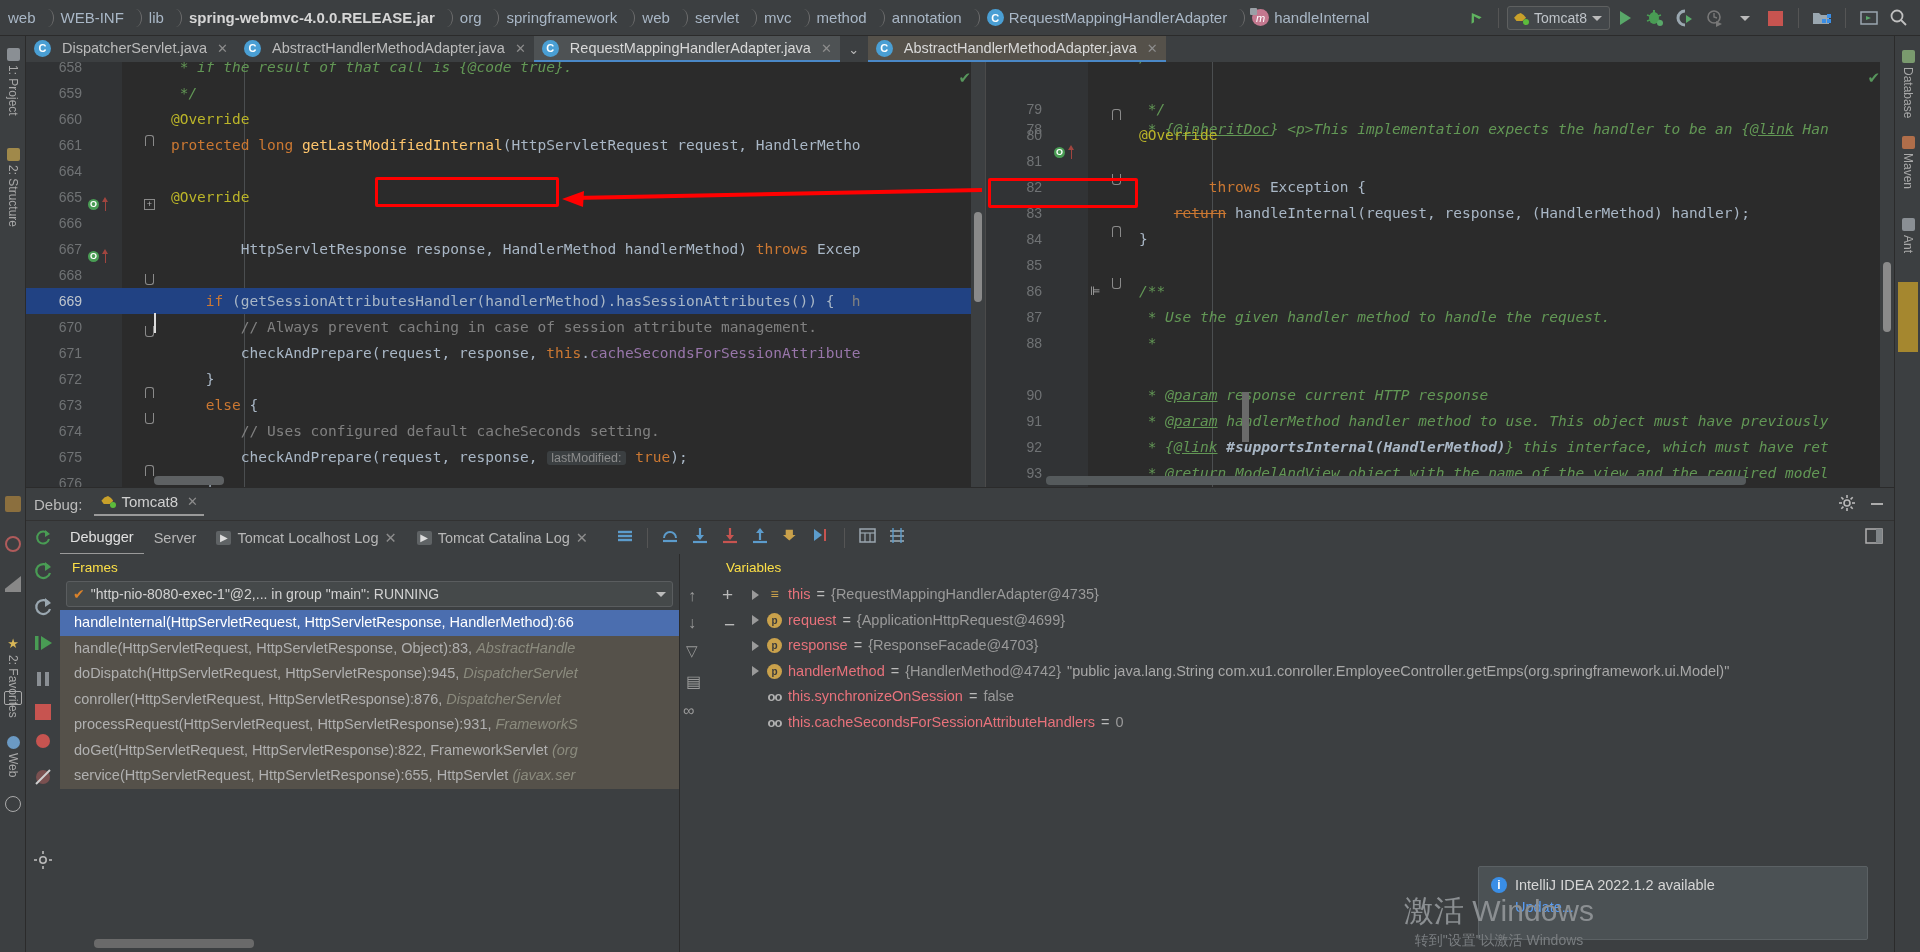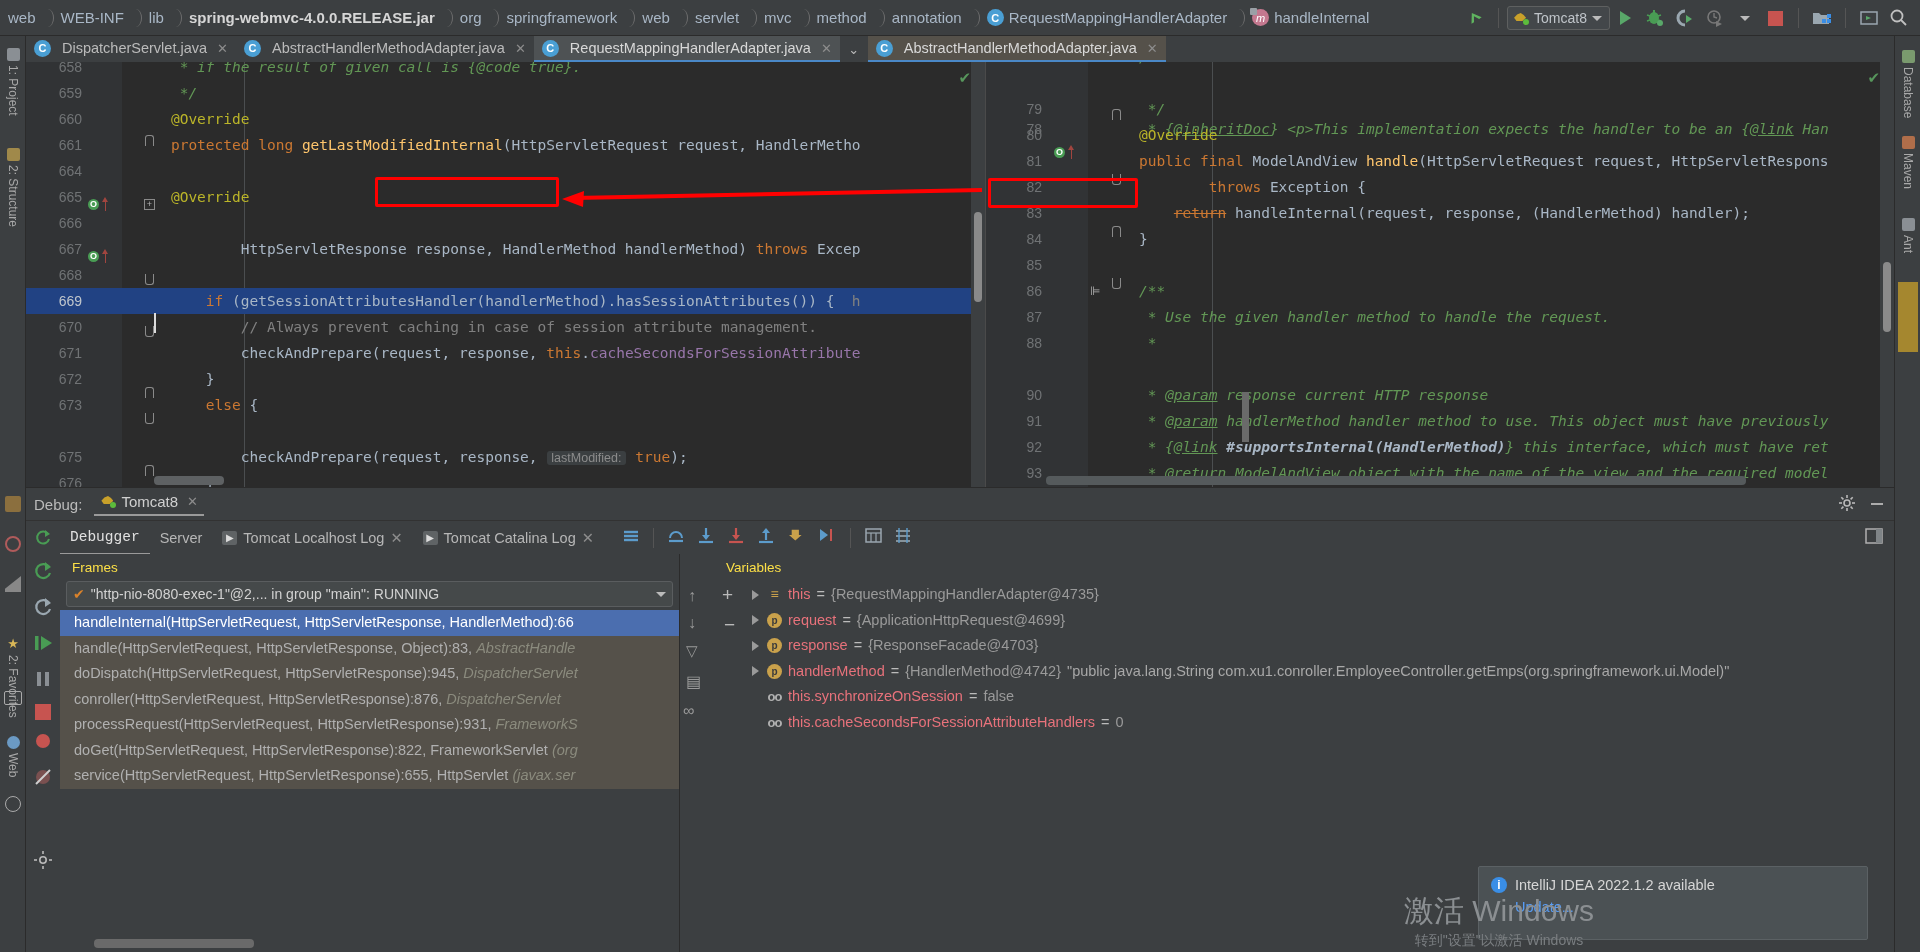--- a/index.html
+++ b/index.html
@@ -248,21 +248,21 @@
   }
 
   .debug-toolrow {
     position: absolute; left: 0; top: 32px; width: 100%; height: 34px;
     display: flex; align-items: center; border-top: 1px solid #323232;
   }
   .dtab {
     font-size: 14.5px; color: #b7b7b7; padding: 0 10px;
     display: flex; align-items: center; gap: 6px; height: 34px;
   }
-  .dtab.active { color: #e0e0e0; border-bottom: 2px solid #9a9a9a; font-family: Liberation Mono, monospace; }
+  .dtab.active { color: #e0e0e0; border-bottom: 2px solid #9a9a9a; }
   .console-glyph {
     width: 15px; height: 14px; background: #5f6365; border-radius: 2px;
     color: #dcdcdc; font-size: 10px; line-height: 14px; text-align: center;
   }
   .dtool-sep { width: 1px; height: 20px; background: #555; margin: 0 7px; }
 
   .debug-body {
     position: absolute; left: 0; top: 66px; width: 100%; bottom: 0;
     display: flex;
   }
@@ -533,34 +533,35 @@
         <span class="x">✕</span>
       </div>
     </div>
 
   <div class="editors">
 
     <div class="pane pane-left">
       <div class="gutter"></div>
       <div class="indentguide" style="left:218px;"></div>
       <div class="codelines" id="left-lines">
-          <div class="cl" style="top: -8px; position: absolute; left: 0px; right: 0px;"><span class="ln">658</span><span class="code"><span class="doc">     * if the result of given call is {@code true}.</span></span></div>
+          <div class="cl" style="top: -8px; position: absolute; left: 0px; right: 0px;"><span class="ln">658</span><span class="code"><span class="doc">     * if the result of that call is {@code true}.</span></span></div>
           <div class="cl" style="top: 18px; position: absolute; left: 0px; right: 0px;"><span class="ln">659</span><span class="code"><span class="doc">     */</span></span></div>
           <div class="cl" style="top: 44px; position: absolute; left: 0px; right: 0px;"><span class="ln">660</span><span class="code">    <span class="ann">@Override</span></span></div>
           <div class="cl" style="top: 70px; position: absolute; left: 0px; right: 0px;"><span class="ln">661</span><span class="code">    <span class="kw">protected long</span> <span class="mth">getLastModifiedInternal</span>(HttpServletRequest request, HandlerMetho</span></div>
           <div class="cl" style="top: 96px; position: absolute; left: 0px; right: 0px;"><span class="ln">664</span><span class="code"></span></div>
           <div class="cl" style="top: 122px; position: absolute; left: 0px; right: 0px;"><span class="ln">665</span><span class="code">    <span class="ann">@Override</span></span></div>
           <div class="cl" style="top: 148px; position: absolute; left: 0px; right: 0px;"><span class="ln">666</span></div>
           <div class="cl" style="top: 174px; position: absolute; left: 0px; right: 0px;"><span class="ln">667</span><span class="code">            HttpServletResponse response, HandlerMethod handlerMethod) <span class="kw">throws</span> Excep</span></div>
           <div class="cl" style="top: 200px; position: absolute; left: 0px; right: 0px;"><span class="ln">668</span><span class="code"></span></div>
           <div class="cl hl" style="top: 226px; position: absolute; left: 0px; right: 0px;"><span class="ln">669</span><span class="code">        <span class="kw">if</span> (getSessionAttributesHandler(handlerMethod).hasSessionAttributes()) {  <span class="cmt">h</span></span></div>
           <div class="cl" style="top: 252px; position: absolute; left: 0px; right: 0px;"><span class="ln">670</span><span class="code">            <span class="cmt">// Always prevent caching in case of session attribute management.</span></span></div>
           <div class="cl" style="top: 278px; position: absolute; left: 0px; right: 0px;"><span class="ln">671</span><span class="code">            checkAndPrepare(request, response, <span class="kw">this</span>.<span class="fld">cacheSecondsForSessionAttribute</span></span></div>
           <div class="cl" style="top: 304px; position: absolute; left: 0px; right: 0px;"><span class="ln">672</span><span class="code">        }</span></div>
           <div class="cl" style="top: 330px; position: absolute; left: 0px; right: 0px;"><span class="ln">673</span><span class="code">        <span class="kw">else</span> {</span></div>
+          <div class="cl" style="top: 356px; position: absolute; left: 0px; right: 0px;"><span class="ln">674</span><span class="code">            <span class="cmt">// Uses configured default cacheSeconds setting.</span></span></div>
           <div class="cl" style="top: 382px; position: absolute; left: 0px; right: 0px;"><span class="ln">675</span><span class="code">            checkAndPrepare(request, response, <span class="inlay">lastModified:</span> <span class="kw">true</span>);</span></div>
           <div class="cl" style="top: 408px; position: absolute; left: 0px; right: 0px;"><span class="ln">676</span><span class="code">        }</span></div>
         </div>
 
       <div class="gmark" style="top:137px;">O</div>
       <div class="gmark-arrow" style="top:135px;"></div>
       <div class="gmark" style="top:189px;">O</div>
       <div class="gmark-arrow" style="top:187px;"></div>
 
       <div class="fold-cap up" style="top:73px;"></div>
@@ -581,21 +582,21 @@
     </div>
 
     <div class="pane pane-right">
       <div class="gutter gutter-r"></div>
       <div class="indentguide" style="left:226px;"></div>
       <div class="codelines" id="right-lines">
           <div class="cl" style="top: -18px; position: absolute; left: 0px; right: 0px;"><span class="ln">77</span><span class="code">    <span class="doc">/**</span></span></div>
           <div class="cl" style="top: 8px; position: absolute; left: 0px; right: 0px; margin-top: 46px;"><span class="ln">78</span><span class="code">     <span class="doc">* {<span class="doctag">@inheritDoc</span>} &lt;p&gt;This implementation expects the handler to be an {<span class="doctag">@link</span> Han</span></span></div>
           <div class="cl" style="top: 34px; position: absolute; left: 0px; right: 0px;"><span class="ln">79</span><span class="code">     <span class="doc">*/</span></span></div>
           <div class="cl" style="top: 60px; position: absolute; left: 0px; right: 0px;"><span class="ln">80</span><span class="code">    <span class="ann">@Override</span></span></div>
-          <div class="cl" style="top: 86px; position: absolute; left: 0px; right: 0px;"><span class="ln">81</span><span class="code">    <span class="kw">public final</span> ModelAndView <span class="mth">handle</span>(HttpServletRequest request, HttpServletRespons</span></div>
+          <div class="cl" style="top: 86px; position: absolute; left: 0px; right: 0px;"><span class="ln">81</span></div>
           <div class="cl" style="top: 112px; position: absolute; left: 0px; right: 0px;"><span class="ln">82</span><span class="code">            <span class="kw">throws</span> Exception {</span></div>
           <div class="cl" style="top: 138px; position: absolute; left: 0px; right: 0px;"><span class="ln">83</span><span class="code">        <span class="strike">return</span> handleInternal(request, response, (HandlerMethod) handler);</span></div>
           <div class="cl" style="top: 164px; position: absolute; left: 0px; right: 0px;"><span class="ln">84</span><span class="code">    }</span></div>
           <div class="cl" style="top: 190px; position: absolute; left: 0px; right: 0px;"><span class="ln">85</span><span class="code"></span></div>
           <div class="cl" style="top: 216px; position: absolute; left: 0px; right: 0px;"><span class="ln">86</span><span class="code">    <span class="doc">/**</span></span></div>
           <div class="cl" style="top: 242px; position: absolute; left: 0px; right: 0px;"><span class="ln">87</span><span class="code">     <span class="doc">* Use the given handler method to handle the request.</span></span></div>
           <div class="cl" style="top: 268px; position: absolute; left: 0px; right: 0px;"><span class="ln">88</span><span class="code">     <span class="doc">*</span></span></div>
           <div class="cl" style="top: 320px; position: absolute; left: 0px; right: 0px;"><span class="ln">90</span><span class="code">     <span class="doc">* <span class="doctag">@param</span> response current HTTP response</span></span></div>
           <div class="cl" style="top: 346px; position: absolute; left: 0px; right: 0px;"><span class="ln">91</span><span class="code">     <span class="doc">* <span class="doctag">@param</span> handlerMethod handler method to use. This object must have previously</span></span></div>
           <div class="cl" style="top: 372px; position: absolute; left: 0px; right: 0px;"><span class="ln">92</span><span class="code">     <span class="doc">* {<span class="doctag">@link</span> <span class="docb">#supportsInternal(HandlerMethod)</span>} this interface, which must have ret</span></span></div>

